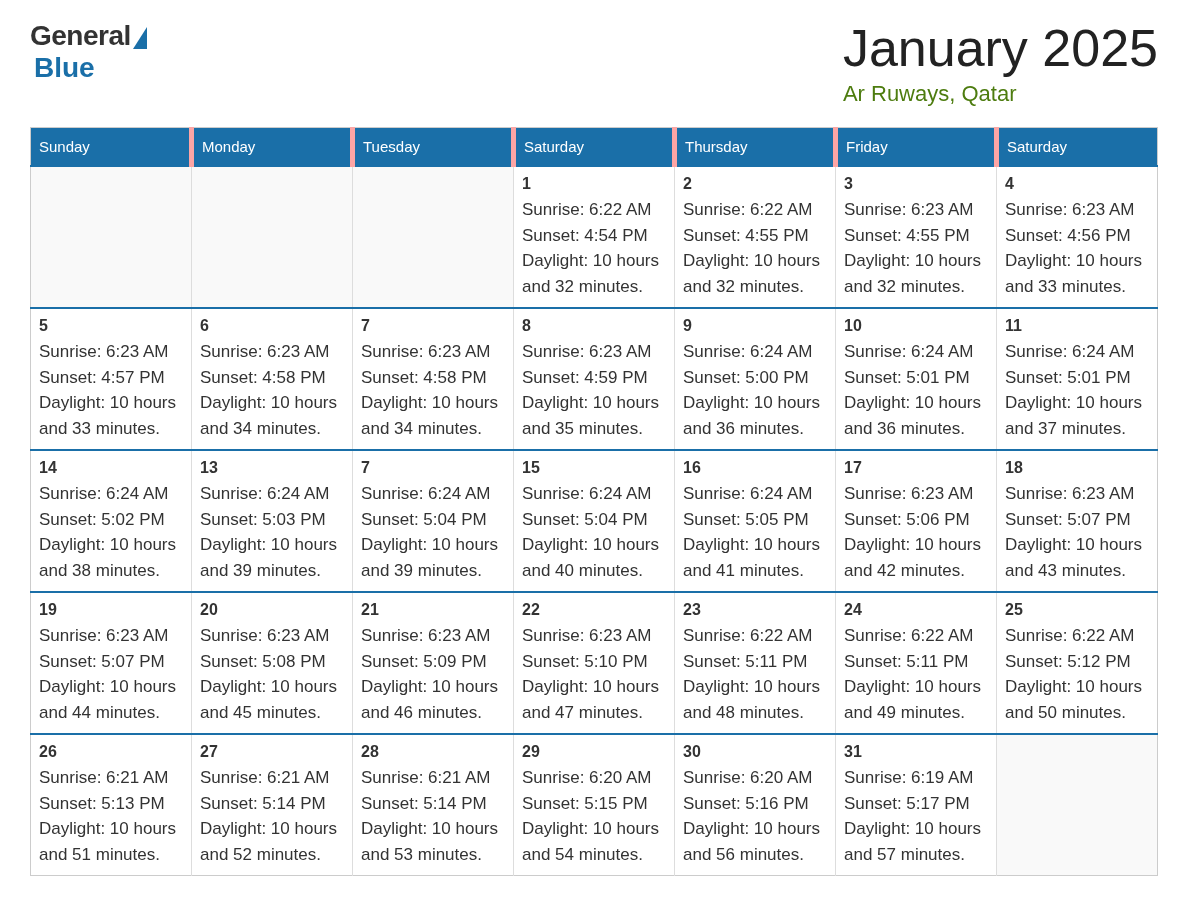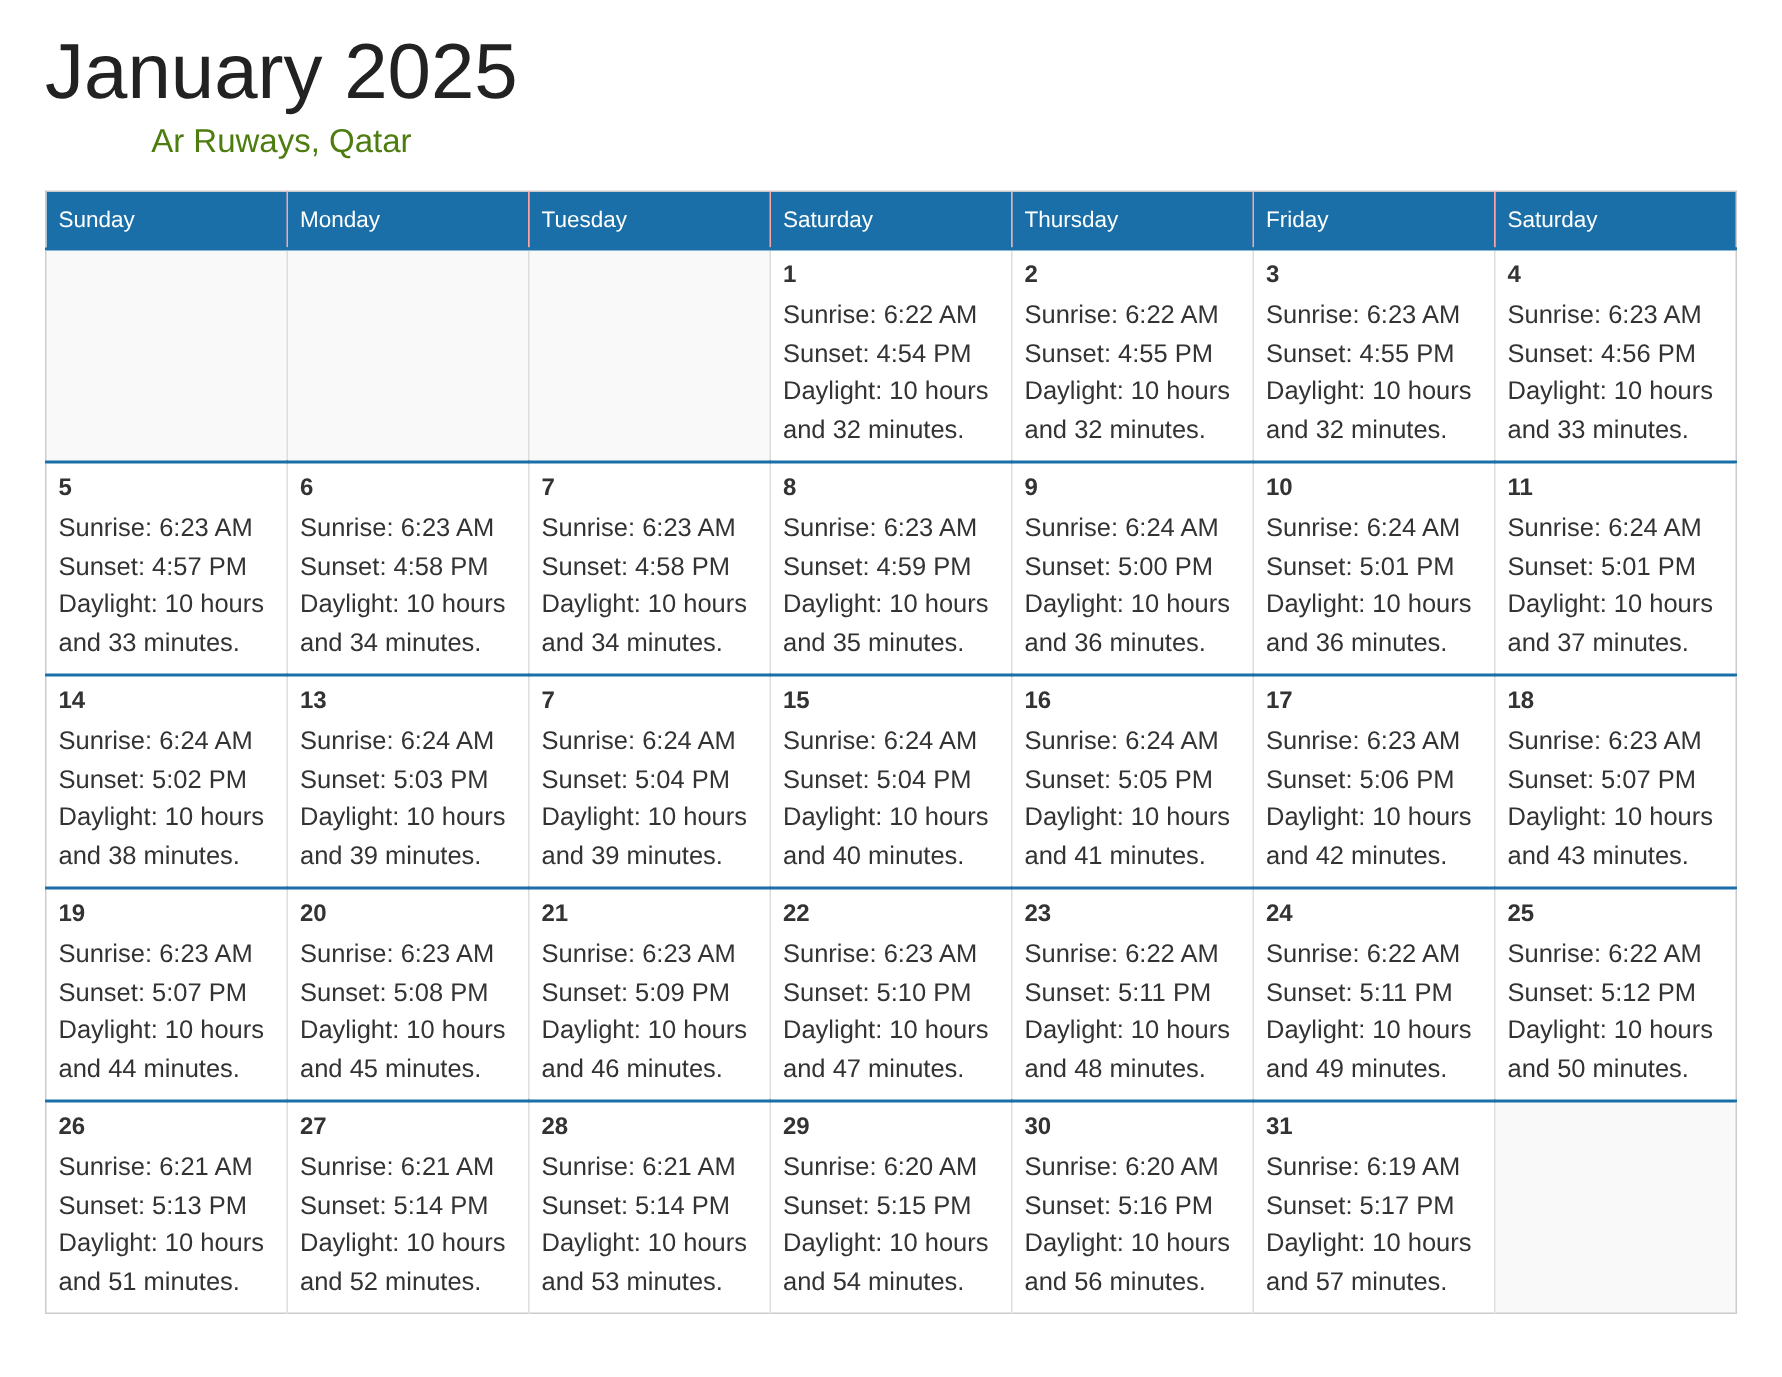--- a/index.html
+++ b/index.html
@@ -40,21 +40,21 @@
       margin-left: 2px;
       margin-top: 4px;
     }
     .logo-blue {
       font-size: 28px;
       font-weight: bold;
       color: #1a6fa8;
       margin-left: 4px;
     }
     .title-area {
-      text-align: center;
+      text-align: left;
     }
     .title-area h1 {
       font-size: 52px;
       font-weight: normal;
       color: #222;
       line-height: 1.1;
     }
     .title-area h2 {
       font-size: 22px;
       font-weight: normal;
@@ -68,21 +68,21 @@
     }
     .calendar thead tr {
       background-color: #1a6fa8;
     }
     .calendar thead th {
       color: #fff;
       font-size: 15px;
       font-weight: normal;
       padding: 10px 8px;
       text-align: left;
-      border-right: 1px solid #fca5a5;
+      border-right: 5px solid #fca5a5;
       width: calc(100% / 7);
     }
     .calendar thead th:last-child {
       border-right: none;
       margin-top: 29px;
     }
     .calendar tbody tr {
       border-top: 2px solid #1a6fa8;
     }
     .calendar tbody td {
@@ -109,20 +109,27 @@
       color: #333;
     }
     .empty-cell {
       background: #f9f9f9;
     }
   </style>
 </head>
 <body>
 
 <div class="header">
+  <div class="logo">
+    <div class="logo-top">
+      <span class="logo-general">General</span>
+      <div class="logo-triangle"></div>
+    </div>
+    <span class="logo-blue">Blue</span>
+  </div>
   <div class="title-area">
     <h1>January 2025</h1>
     <h2>Ar Ruways, Qatar</h2>
   </div>
 </div>
 
 <table class="calendar">
   <thead>
     <tr>
     <th>Sunday</th>

